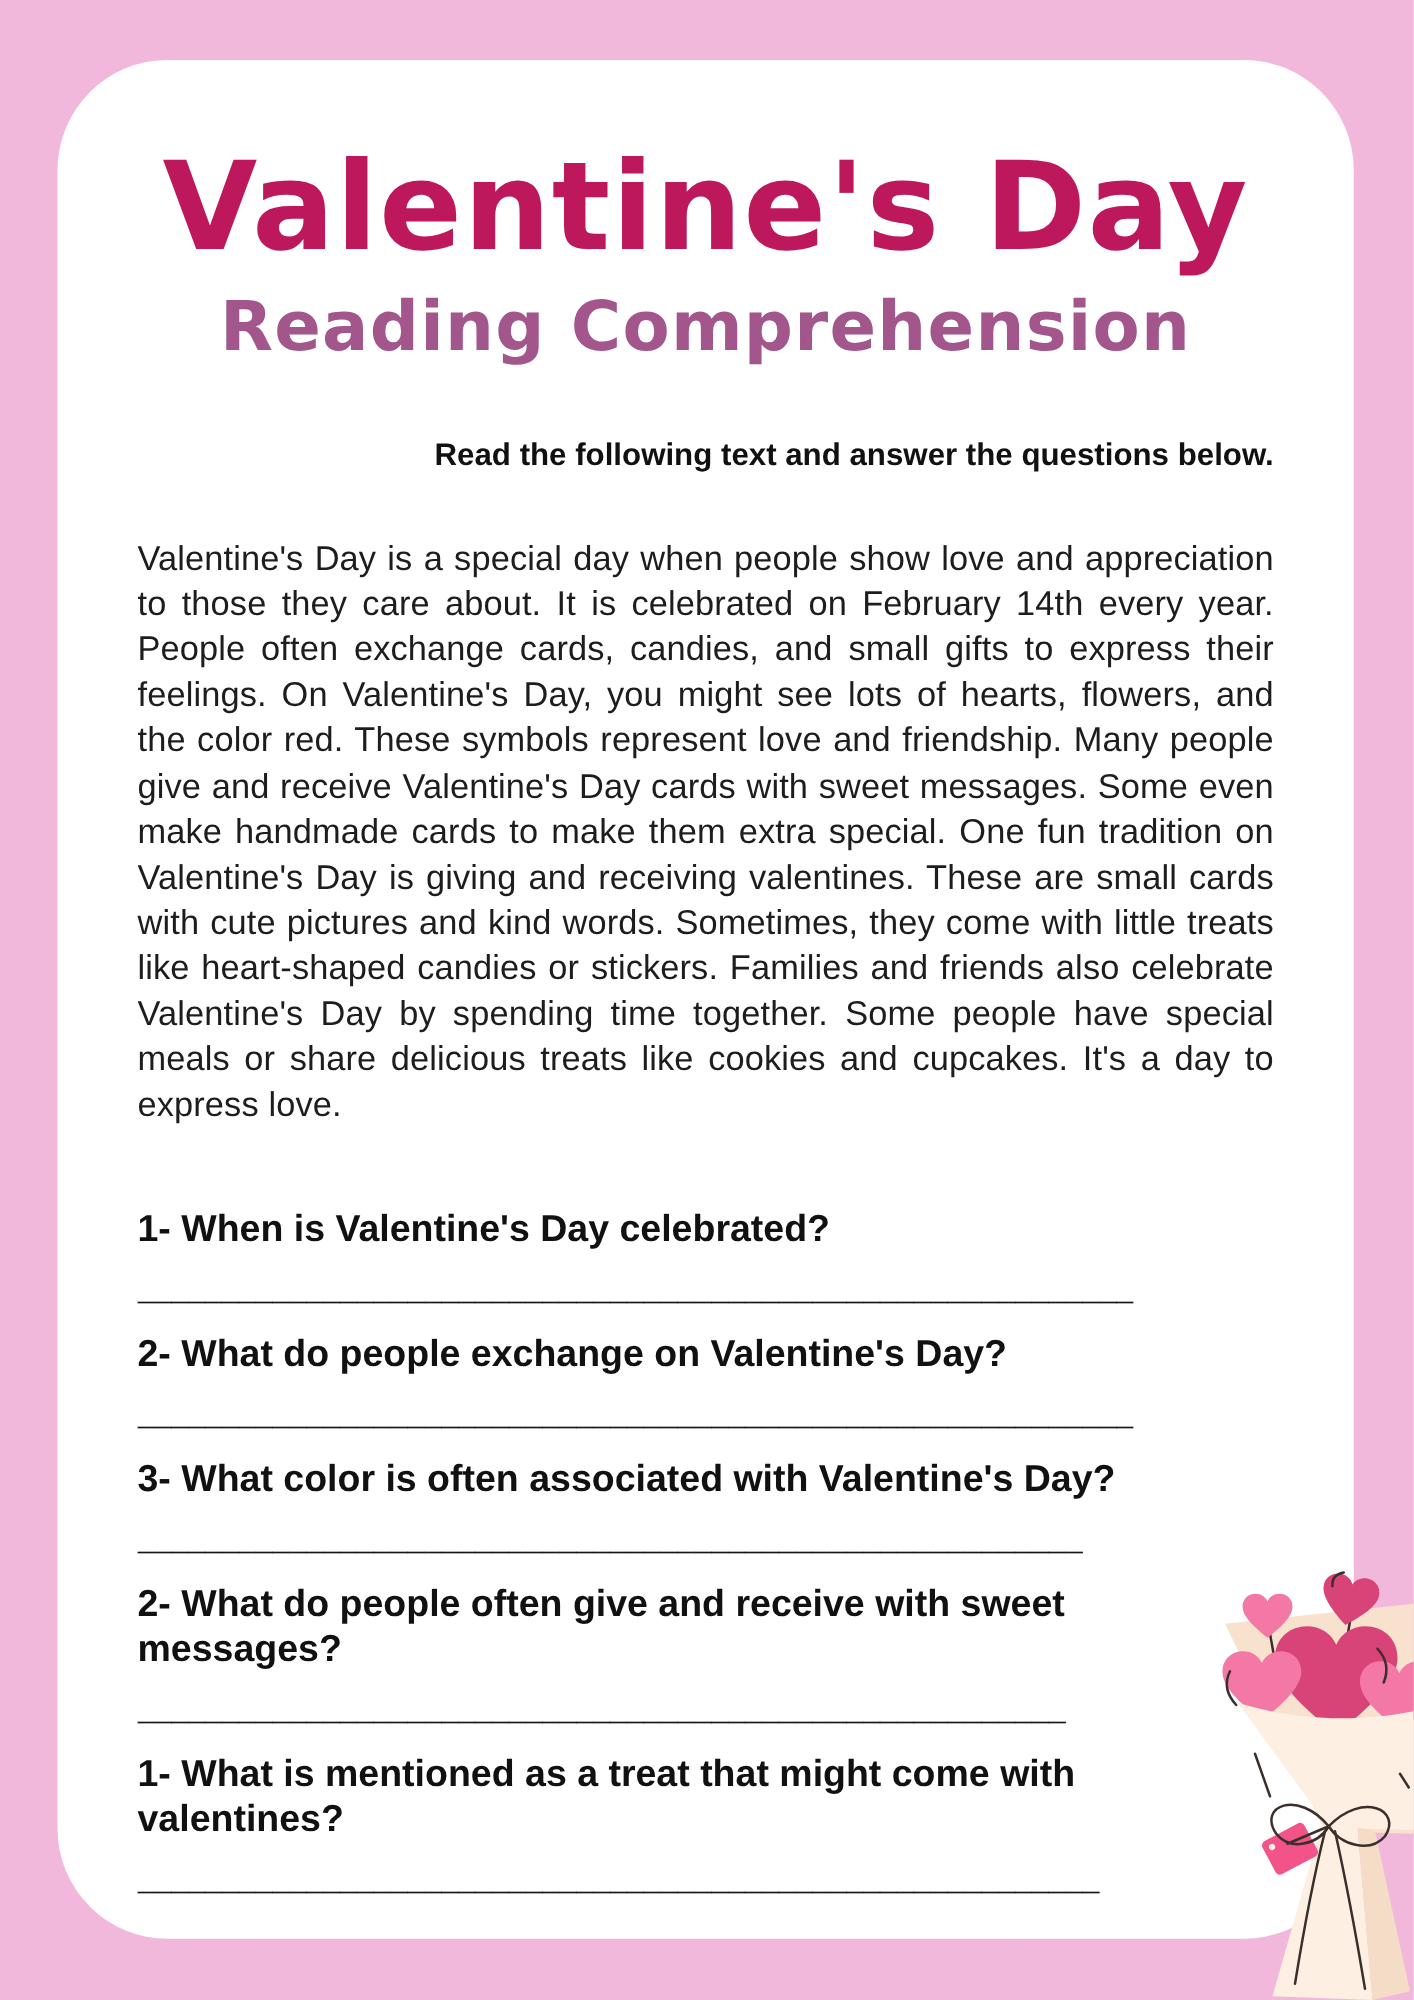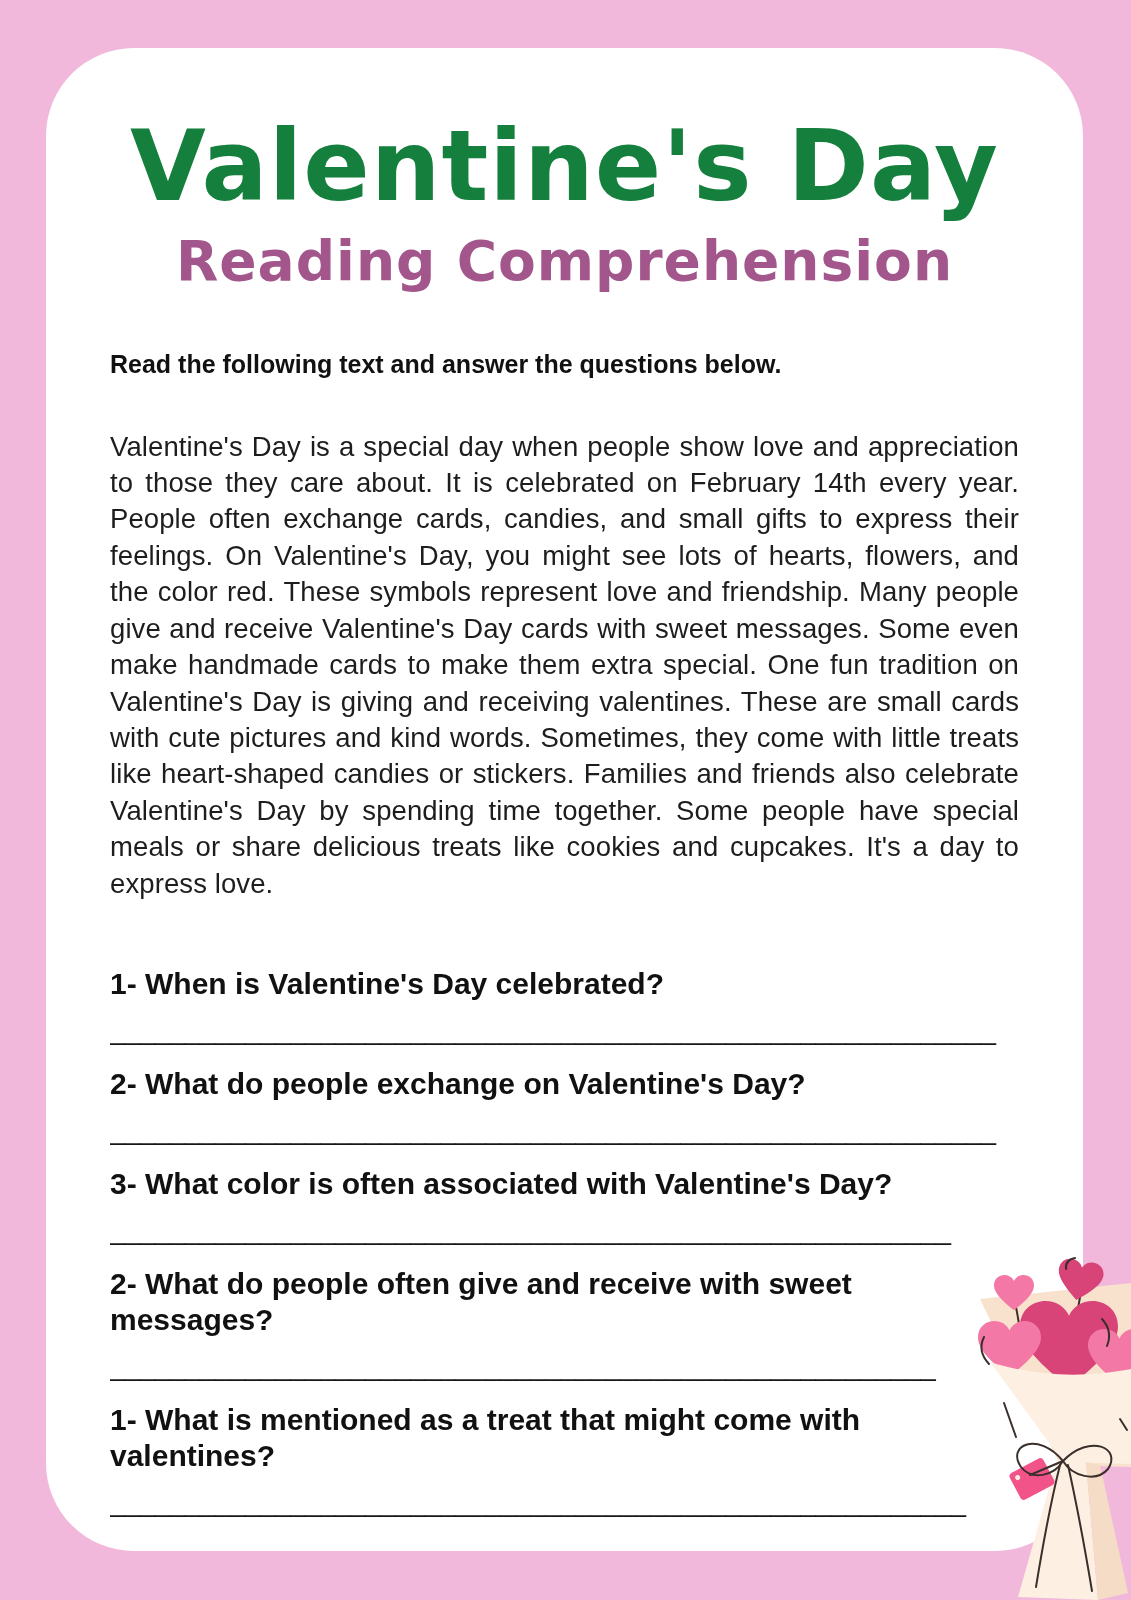--- a/index.html
+++ b/index.html
@@ -26,37 +26,37 @@
     padding: 58px 64px 0 64px;
   }
   .title {
     margin-top: 4px;
     text-align: center;
     font-family: "DejaVu Sans", sans-serif;
     font-weight: 700;
     font-size: 98px;
     line-height: 1.16;
     letter-spacing: 1px;
-    color: #15803d;
+    color: #be185d;
     white-space: nowrap;
   }
   .subtitle {
     margin-top: 4px;
     text-align: center;
     font-family: "DejaVu Sans", sans-serif;
     font-weight: 700;
     font-size: 55px;
     line-height: 1.2;
     letter-spacing: 1px;
     color: #a2568c;
     white-space: nowrap;
   }
   .instruction {
     margin-top: 56px;
-    text-align: left;
+    text-align: right;
     font-weight: 700;
     font-size: 25px;
     color: #111111;
   }
   .passage {
     margin-top: 50px;
     font-size: 27.5px;
     line-height: 36.4px;
     color: #1d1d1d;
     text-align: justify;
@@ -73,20 +73,21 @@
   }
   .q-blank {
     margin-top: 12px;
     margin-bottom: 20px;
     font-size: 27px;
     line-height: 32px;
     color: #161616;
     letter-spacing: 0;
     white-space: nowrap;
     overflow: hidden;
+    font-family: Liberation Serif, serif;
   }
   .bouquet {
     position: absolute;
     left: 950px;
     top: 1235px;
     width: 181px;
     height: 365px;
     z-index: 5;
   }
 </style>

